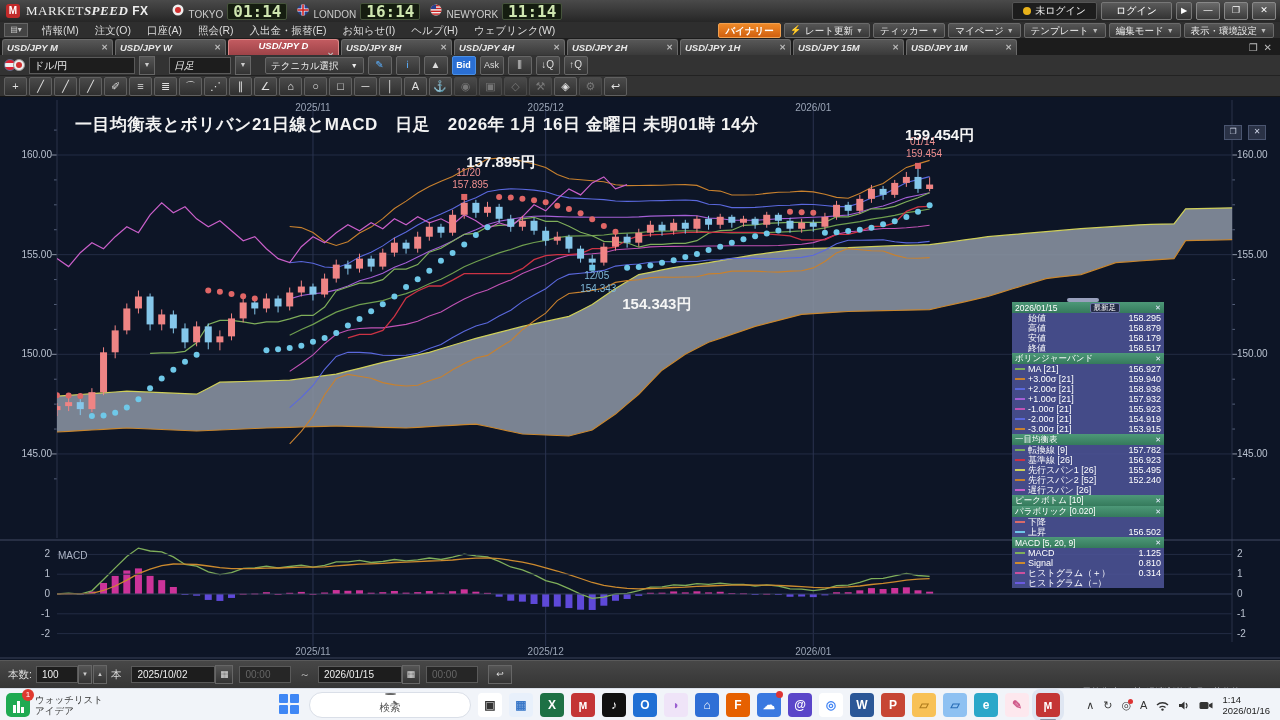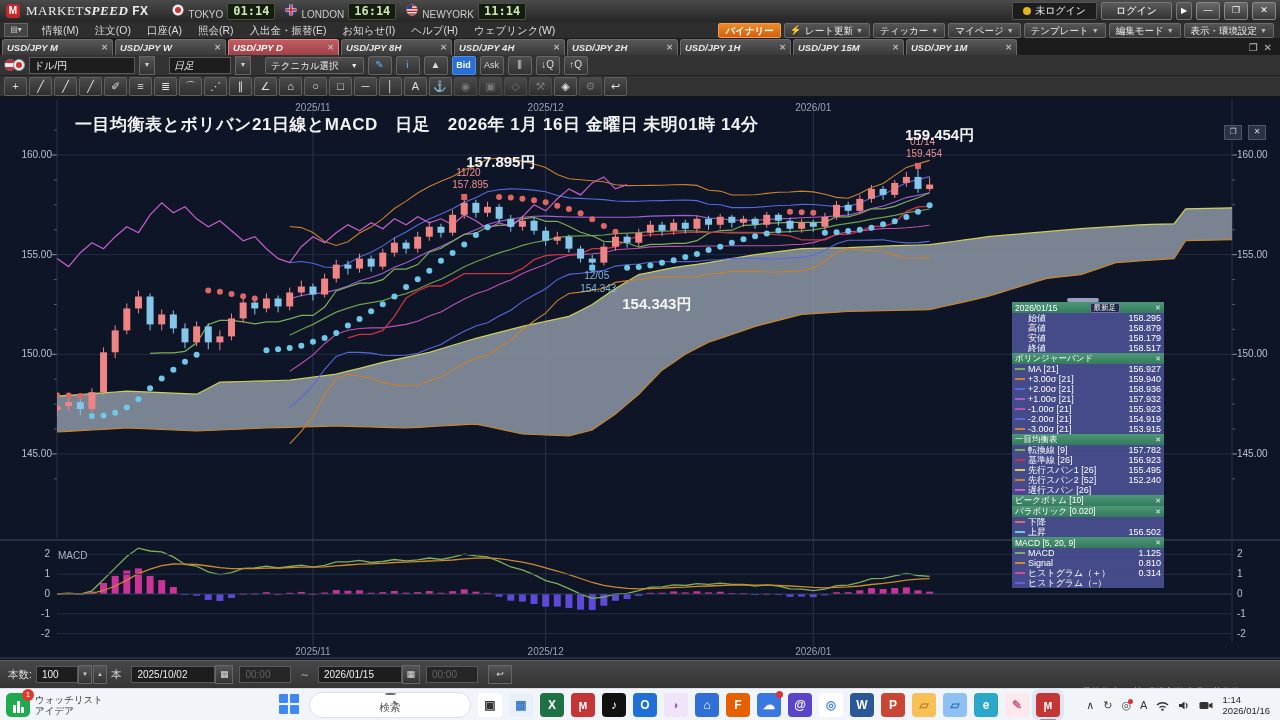--- a/index.html
+++ b/index.html
@@ -10,21 +10,21 @@
     background:linear-gradient(#4a4a4a,#262626);border-bottom:1px solid #111;
     display:flex;align-items:center;color:#ddd;}
   .logo-box{width:14px;height:14px;background:#c22a2a;border-radius:3px;margin:0 6px 0 6px;
     color:#fff;font-size:10px;font-weight:bold;text-align:center;line-height:14px;}
   .wordmark{font-family:"Liberation Serif",serif;font-size:13px;color:#eee;letter-spacing:.5px;margin-right:24px;}
   .wordmark .sp{font-style:italic;font-weight:bold;}
   .wordmark .fx{font-weight:bold;font-family:"Liberation Sans",sans-serif;font-size:12px;}
   .clock{display:flex;align-items:flex-end;margin-right:10px;}
   .clock .city{font-size:10px;color:#ccc;margin:0 4px;}
   .clock .time{background:#151d10;border:1px solid #46543c;color:#cfe6b0;
-     font-family:"DejaVu Sans Mono",monospace;font-size:12px;font-weight:bold;
+     font-family:"DejaVu Sans Mono",monospace;font-size:16px;font-weight:bold;
      padding:0 5px;height:15px;line-height:15px;border-radius:2px;}
   .tb-right{margin-left:auto;display:flex;align-items:center;gap:4px;padding-right:4px;}
   .login-status{display:flex;align-items:center;gap:4px;background:#1d1d1d;border:1px solid #555;
      border-radius:2px;height:16px;padding:0 10px;font-size:10px;color:#eee;}
   .dot-y{width:8px;height:8px;border-radius:50%;background:#e8b21a;}
   .btn-login{background:linear-gradient(#5a5a5a,#333);border:1px solid #777;border-radius:2px;
      height:16px;line-height:16px;padding:0 14px;font-size:10px;color:#fff;}
   .btn-sm{background:linear-gradient(#5a5a5a,#333);border:1px solid #777;border-radius:2px;
      width:14px;height:16px;line-height:16px;text-align:center;font-size:8px;color:#fff;}
   .winbtn{width:22px;height:16px;background:linear-gradient(#6a6a6a,#3a3a3a);border:1px solid #888;
@@ -41,21 +41,21 @@
   .hbtn .caret{font-size:7px;color:#bbb;}
   .hbtn.binary{background:linear-gradient(#f08a28,#d06010);border-color:#f0a050;color:#fff;font-weight:bold;}
   .bolt{color:#f5c518;font-size:9px;}
   
   .tabbar{position:absolute;left:0;top:38px;width:1280px;height:17px;background:#1c1c1c;
     display:flex;align-items:flex-end;}
   .tab{width:101px;height:15px;margin-right:2px;background:linear-gradient(#575757,#3a3a3a);
     border:1px solid #6a6a6a;border-bottom:none;border-radius:3px 3px 0 0;display:flex;align-items:center;
     padding:0 4px;color:#e8e8e8;font-size:9.5px;font-weight:bold;font-style:italic;}
   .tab .x{margin-left:auto;color:#bbb;font-size:8px;font-style:normal;}
-  .tab.active{background:linear-gradient(#c25b60,#9e4348);border-color:#d88;color:#fff;}
+  .tab.active{background:linear-gradient(#c25b60,#9e4348);border-color:#d88;color:#fff;flex-direction:column;}
   .tab-right{margin-left:auto;display:flex;gap:6px;padding:0 8px 2px 0;color:#bbb;font-size:10px;}
   
   .toolbar1{position:absolute;left:0;top:55px;width:1280px;height:21px;background:#333;
     border-bottom:1px solid #222;display:flex;align-items:center;gap:4px;padding-left:4px;box-sizing:border-box;}
   .pairflags{display:flex;}
   .pairflags i{width:10px;height:10px;border-radius:50%;display:inline-block;}
   .fl-us{background:linear-gradient(#d23 33%,#eee 33%,#eee 66%,#d23 66%);border:1px solid #668;}
   .fl-jp{background:#eee;position:relative;margin-left:-3px;border:1px solid #999;}
   .fl-jp::after{content:"";position:absolute;left:2px;top:2px;width:6px;height:6px;border-radius:50%;background:#d03030;}
   .sel{background:#1d1d1d;border:1px solid #5a5a5a;color:#eee;font-size:10px;height:15px;

